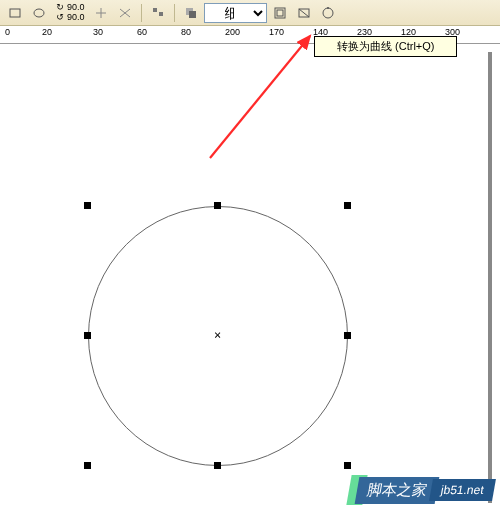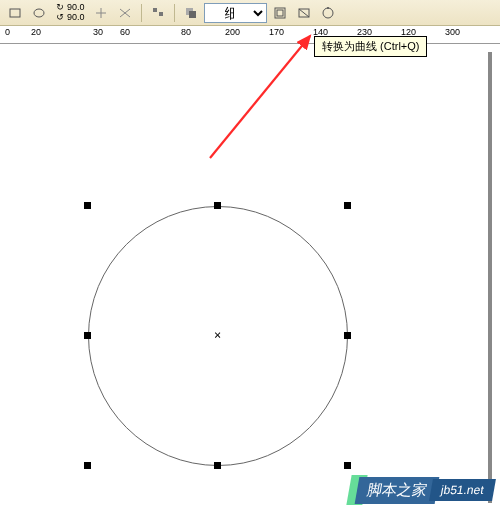--- a/index.html
+++ b/index.html
@@ -12,21 +12,21 @@
 .sep{width:1px;height:18px;background:#c0b890;margin:0 3px}
 .dd{height:20px;border:1px solid #7f9db9;background:#fff;font-size:14px;padding:0 16px;width:63px}
 .ruler-h{height:18px;background:#fff;border-bottom:1px solid #999;position:relative;font-size:9px;overflow:hidden}
 .tick-lbl{position:absolute;top:1px;font-size:9px;color:#000}
 .canvas{position:absolute;left:0;top:44px;right:0;bottom:0;background:#fff}
 .page-shadow{position:absolute;right:8px;top:8px;bottom:8px;width:4px;background:#888}
 .circle-shape{position:absolute;left:88px;top:162px;width:260px;height:260px;border:1px solid #666;border-radius:50%}
 .handle{position:absolute;width:7px;height:7px;background:#000}
 .center-x{position:absolute;font-size:12px;color:#000;font-family:monospace}
 .arrow{position:absolute;pointer-events:none}
-.tooltip{position:absolute;background:#ffffe1;border:1px solid #000;padding:2px 7px;font-size:11px;white-space:nowrap}
+.tooltip{position:absolute;background:#ffffe1;border:1px solid #000;padding:2px 22px;font-size:11px;white-space:nowrap}
 .watermark{position:absolute;right:6px;bottom:6px;height:30px;display:flex;align-items:center}
 .wm-bar{background:#369;color:#fff;padding:4px 10px;font-size:15px;font-family:"Microsoft YaHei",sans-serif;transform:skewX(-10deg);margin-left:-6px}
 .wm-accent{width:16px;height:30px;background:#6d9;transform:skewX(-10deg);margin-right:-2px}
 </style>
 </head>
 <body>
 
 <div class="toolbar">
   <div class="tb-btn">
       <svg width="14" height="14">
@@ -88,23 +88,23 @@
   <div class="tb-btn">
       <svg width="14" height="14">
         <circle cx="7" cy="7" r="5" fill="none" stroke="#555"></circle>
         <circle cx="7" cy="2" r="1" fill="#555"></circle>
       </svg>
     </div>
 </div>
 
 <div class="ruler-h">
   <span class="tick-lbl" style="left:5px">0</span>
-  <span class="tick-lbl" style="left:31px">20</span>
+  <span class="tick-lbl" style="left:42px">20</span>
   <span class="tick-lbl" style="left:93px">30</span>
-  <span class="tick-lbl" style="left:120px">60</span>
+  <span class="tick-lbl" style="left:137px">60</span>
   <span class="tick-lbl" style="left:181px">80</span>
   <span class="tick-lbl" style="left:225px">200</span>
   <span class="tick-lbl" style="left:269px">170</span>
   <span class="tick-lbl" style="left:313px">140</span>
   <span class="tick-lbl" style="left:357px">230</span>
   <span class="tick-lbl" style="left:401px">120</span>
   <span class="tick-lbl" style="left:445px">300</span>
 </div>
 
 <div class="canvas">

